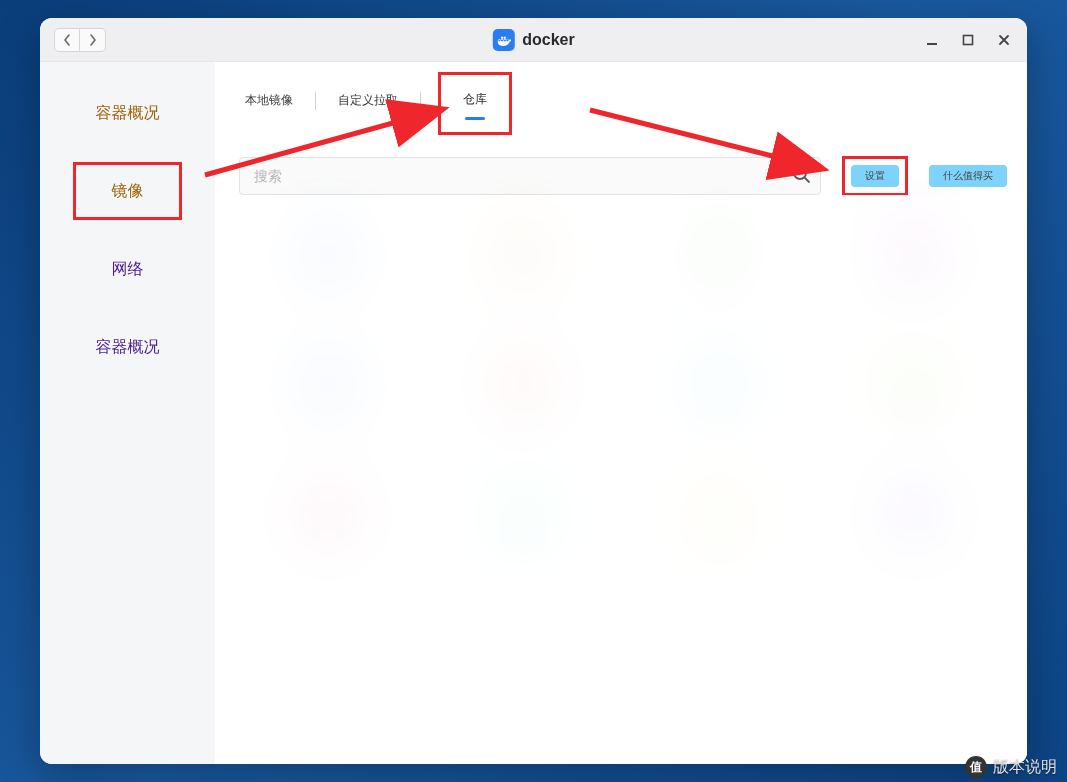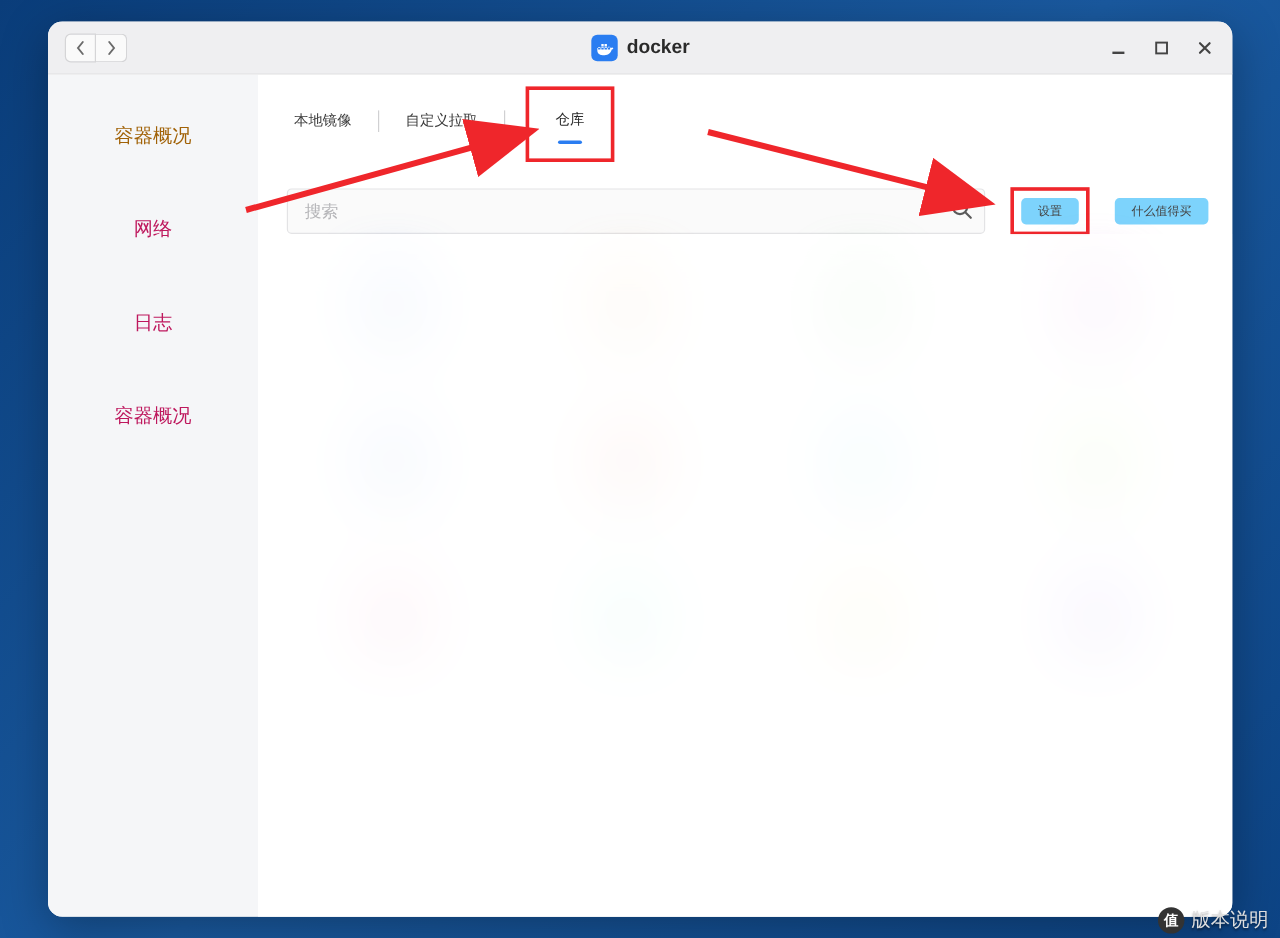--- a/index.html
+++ b/index.html
@@ -110,21 +110,21 @@
       width: 175px;
       background: #f5f6f8;
       padding-top: 22px;
     }
     .sidebar-item {
       height: 58px;
       display: flex;
       align-items: center;
       justify-content: center;
       font-size: 16px;
-      color: #be185d;
+      color: #4c1d95;
       cursor: pointer;
       margin-bottom: 20px;
     }
     .sidebar-item.active {
       color: #a16207;
     }
     .sidebar-item.highlight-box {
       border: 3px solid #ef262b;
       margin: 0 33px 20px 33px;
     }
@@ -338,25 +338,25 @@
           </svg>
       </div>
     </div>
   </div>
 
   <div class="content">
     <div class="sidebar">
       <div class="sidebar-item active">
         <span>容器概况</span>
       </div>
+      <div class="sidebar-item active highlight-box">
+        <span>镜像</span>
+      </div>
       <div class="sidebar-item">
         <span>网络</span>
-      </div>
-      <div class="sidebar-item">
-        <span>日志</span>
       </div>
       <div class="sidebar-item">
         <span>容器概况</span>
       </div>
     </div>
 
     <div class="main">
       <div class="tabs">
         <div class="tab">
           <span>本地镜像</span>

